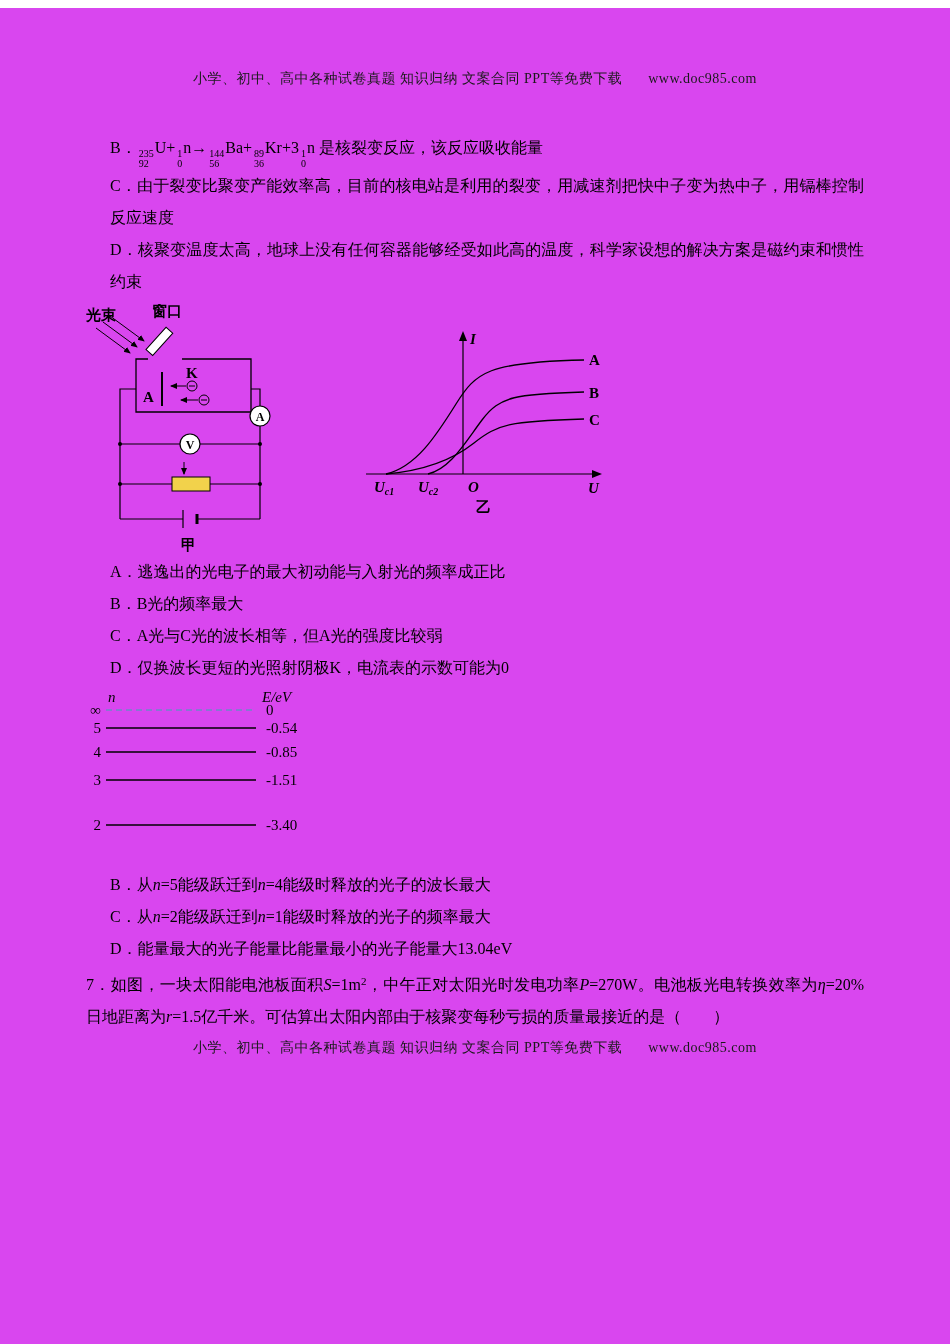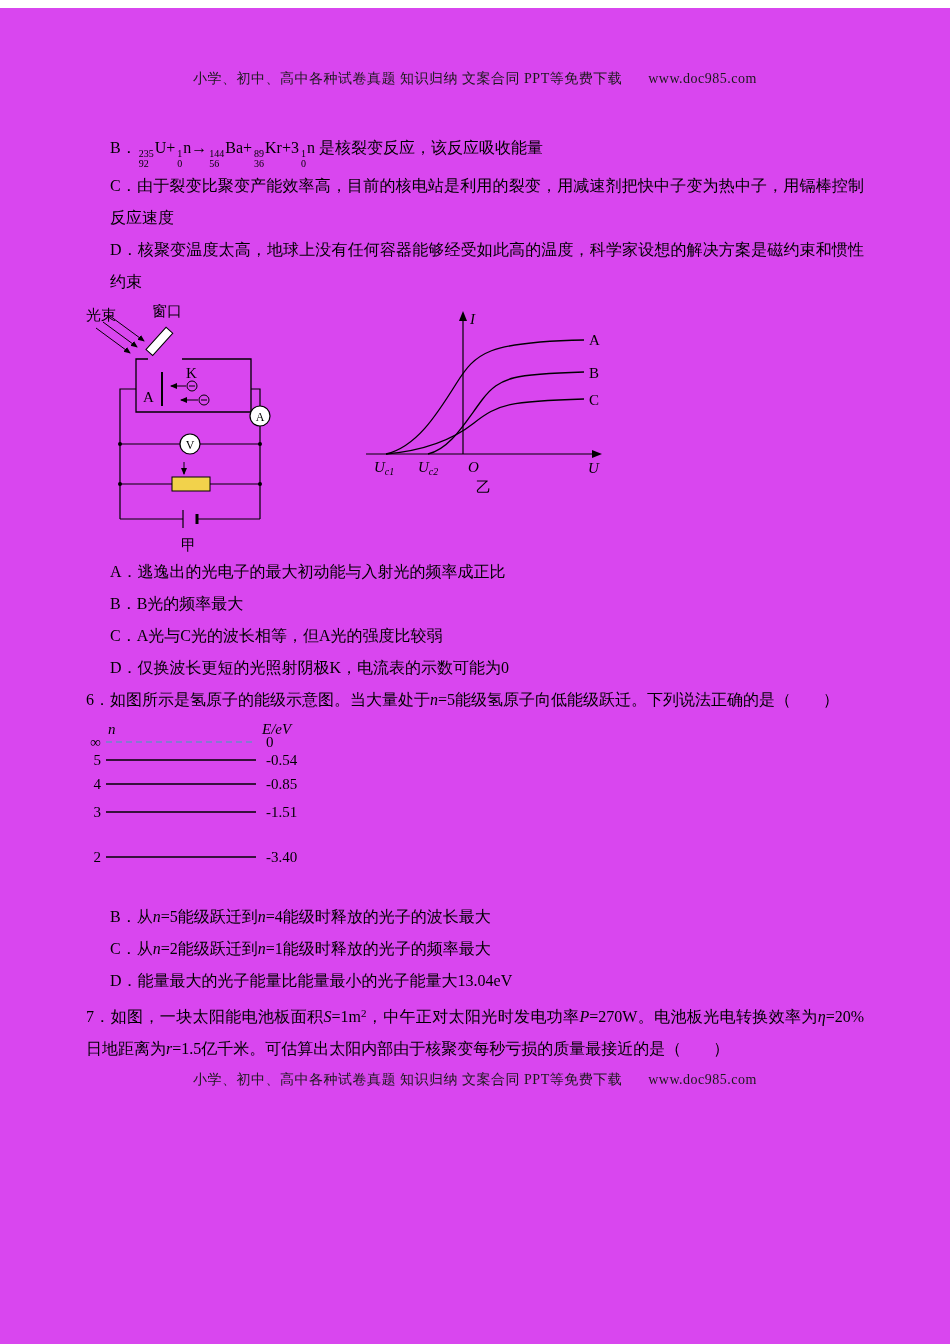--- a/index.html
+++ b/index.html
@@ -36,22 +36,23 @@
   .nstack {
     display: inline-flex;
     flex-direction: column;
     font-size: 10px;
     line-height: 1.05;
     vertical-align: -0.35em;
     margin: 0 1px 0 2px;
   }
   .figrow {
     display: flex;
-    align-items: flex-start;
+    align-items: center;
     margin: 6px 0 2px 0;
+    font-weight: bold;
   }
   .fig-yi-wrap { margin-left: 72px; margin-bottom: 8px; }
   .energy-wrap { margin: 4px 0 2px 0; }
   svg text { font-family: "Liberation Serif", "DejaVu Serif", serif; }
   .svg-label { font-size: 15px; }
   .it { font-style: italic; }
   .footer {
     margin-top: 6px;
     text-align: center;
     font-size: 14px;
@@ -170,21 +171,20 @@
           <text x="118" y="188" class="svg-label">乙</text>
         </svg>
       </div>
     </div>
 
     <p class="opt">A．逃逸出的光电子的最大初动能与入射光的频率成正比</p>
     <p class="opt">B．B光的频率最大</p>
     <p class="opt">C．A光与C光的波长相等，但A光的强度比较弱</p>
     <p class="opt">D．仅换波长更短的光照射阴极K，电流表的示数可能为0</p>
 
-    <p class="stem"><span>6．如图所示是氢原子的能级示意图。当大量处于</span><i>n</i><span>=5能级氢原子向低能级跃迁。下列说法正确的是（　　）</span></p>
 
     <div class="energy-wrap">
       <svg id="energy-svg" width="250" height="168" viewBox="0 0 250 168">
           <text x="22" y="14" font-size="15" font-style="italic">n</text>
           <text x="176" y="14" font-size="15" font-style="italic">E/eV</text>
           <line x1="20" y1="22" x2="170" y2="22" stroke="#3aa7b4" stroke-width="1.2" stroke-dasharray="6,4"></line>
           <text x="15" y="27" font-size="15" text-anchor="end">∞</text>
           <text x="180" y="27" font-size="15">0</text>
           <line x1="20" y1="40" x2="170" y2="40" stroke="#000" stroke-width="1.4"></line>
           <text x="15" y="45" font-size="15" text-anchor="end">5</text>

